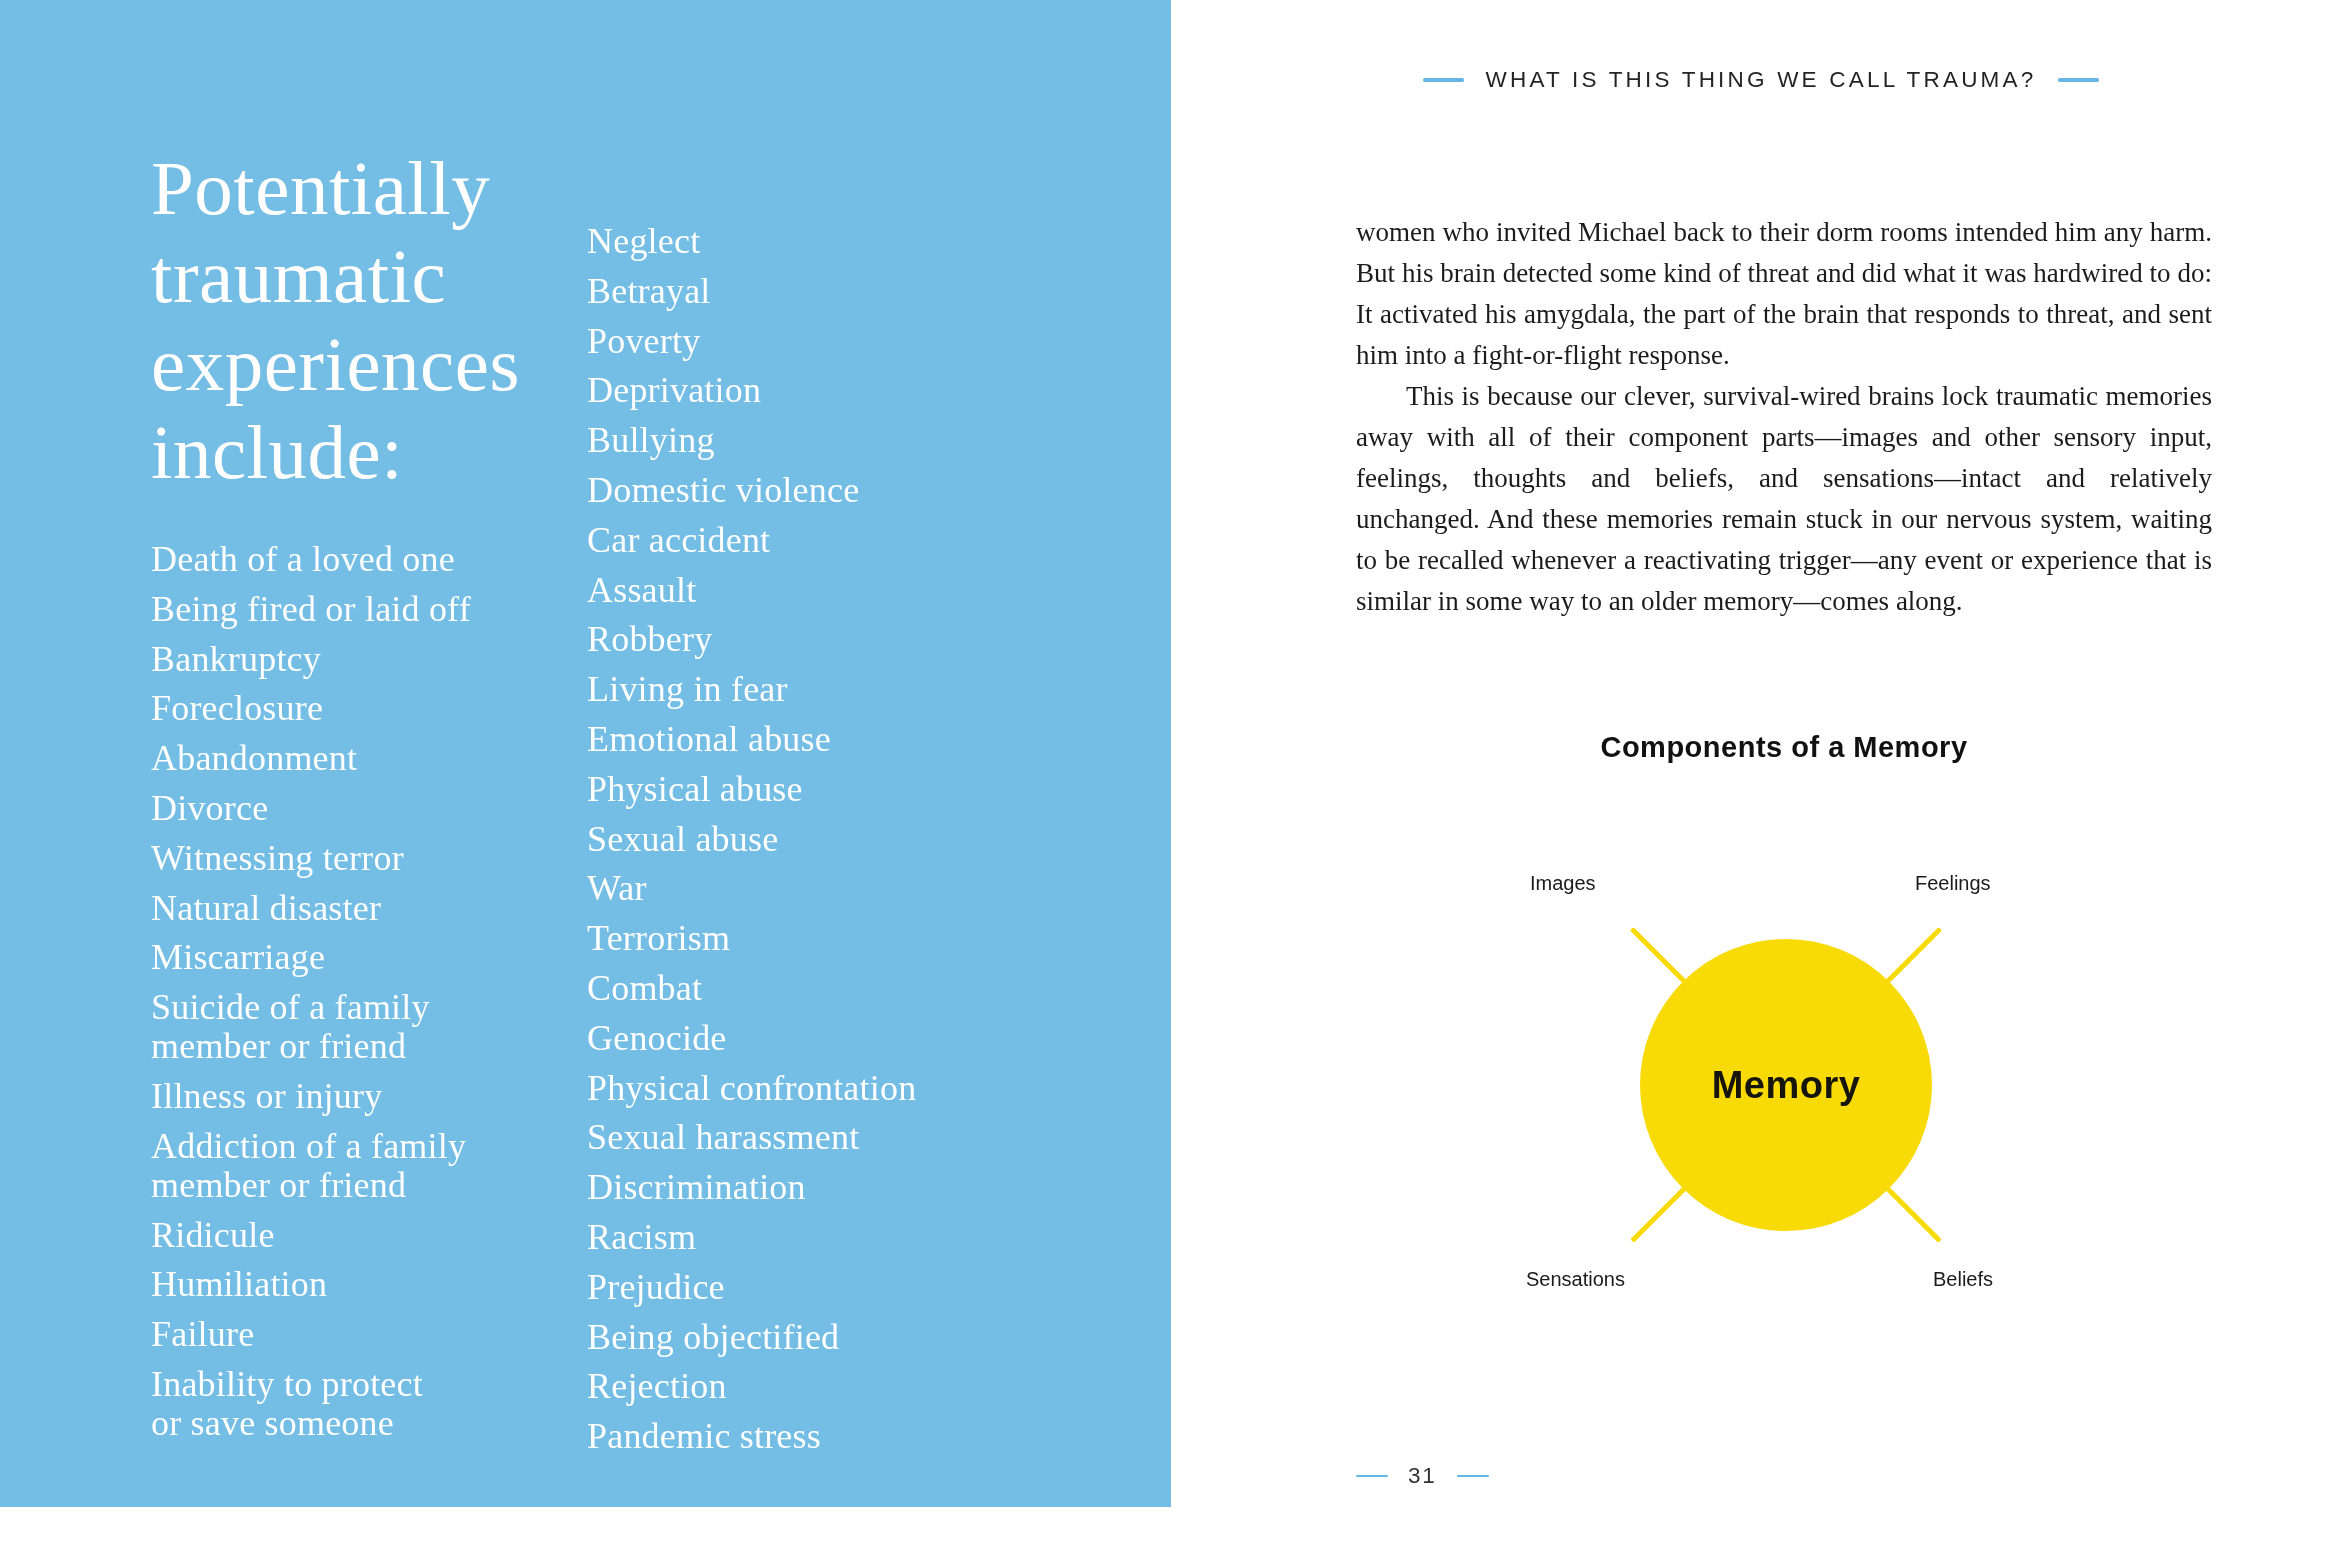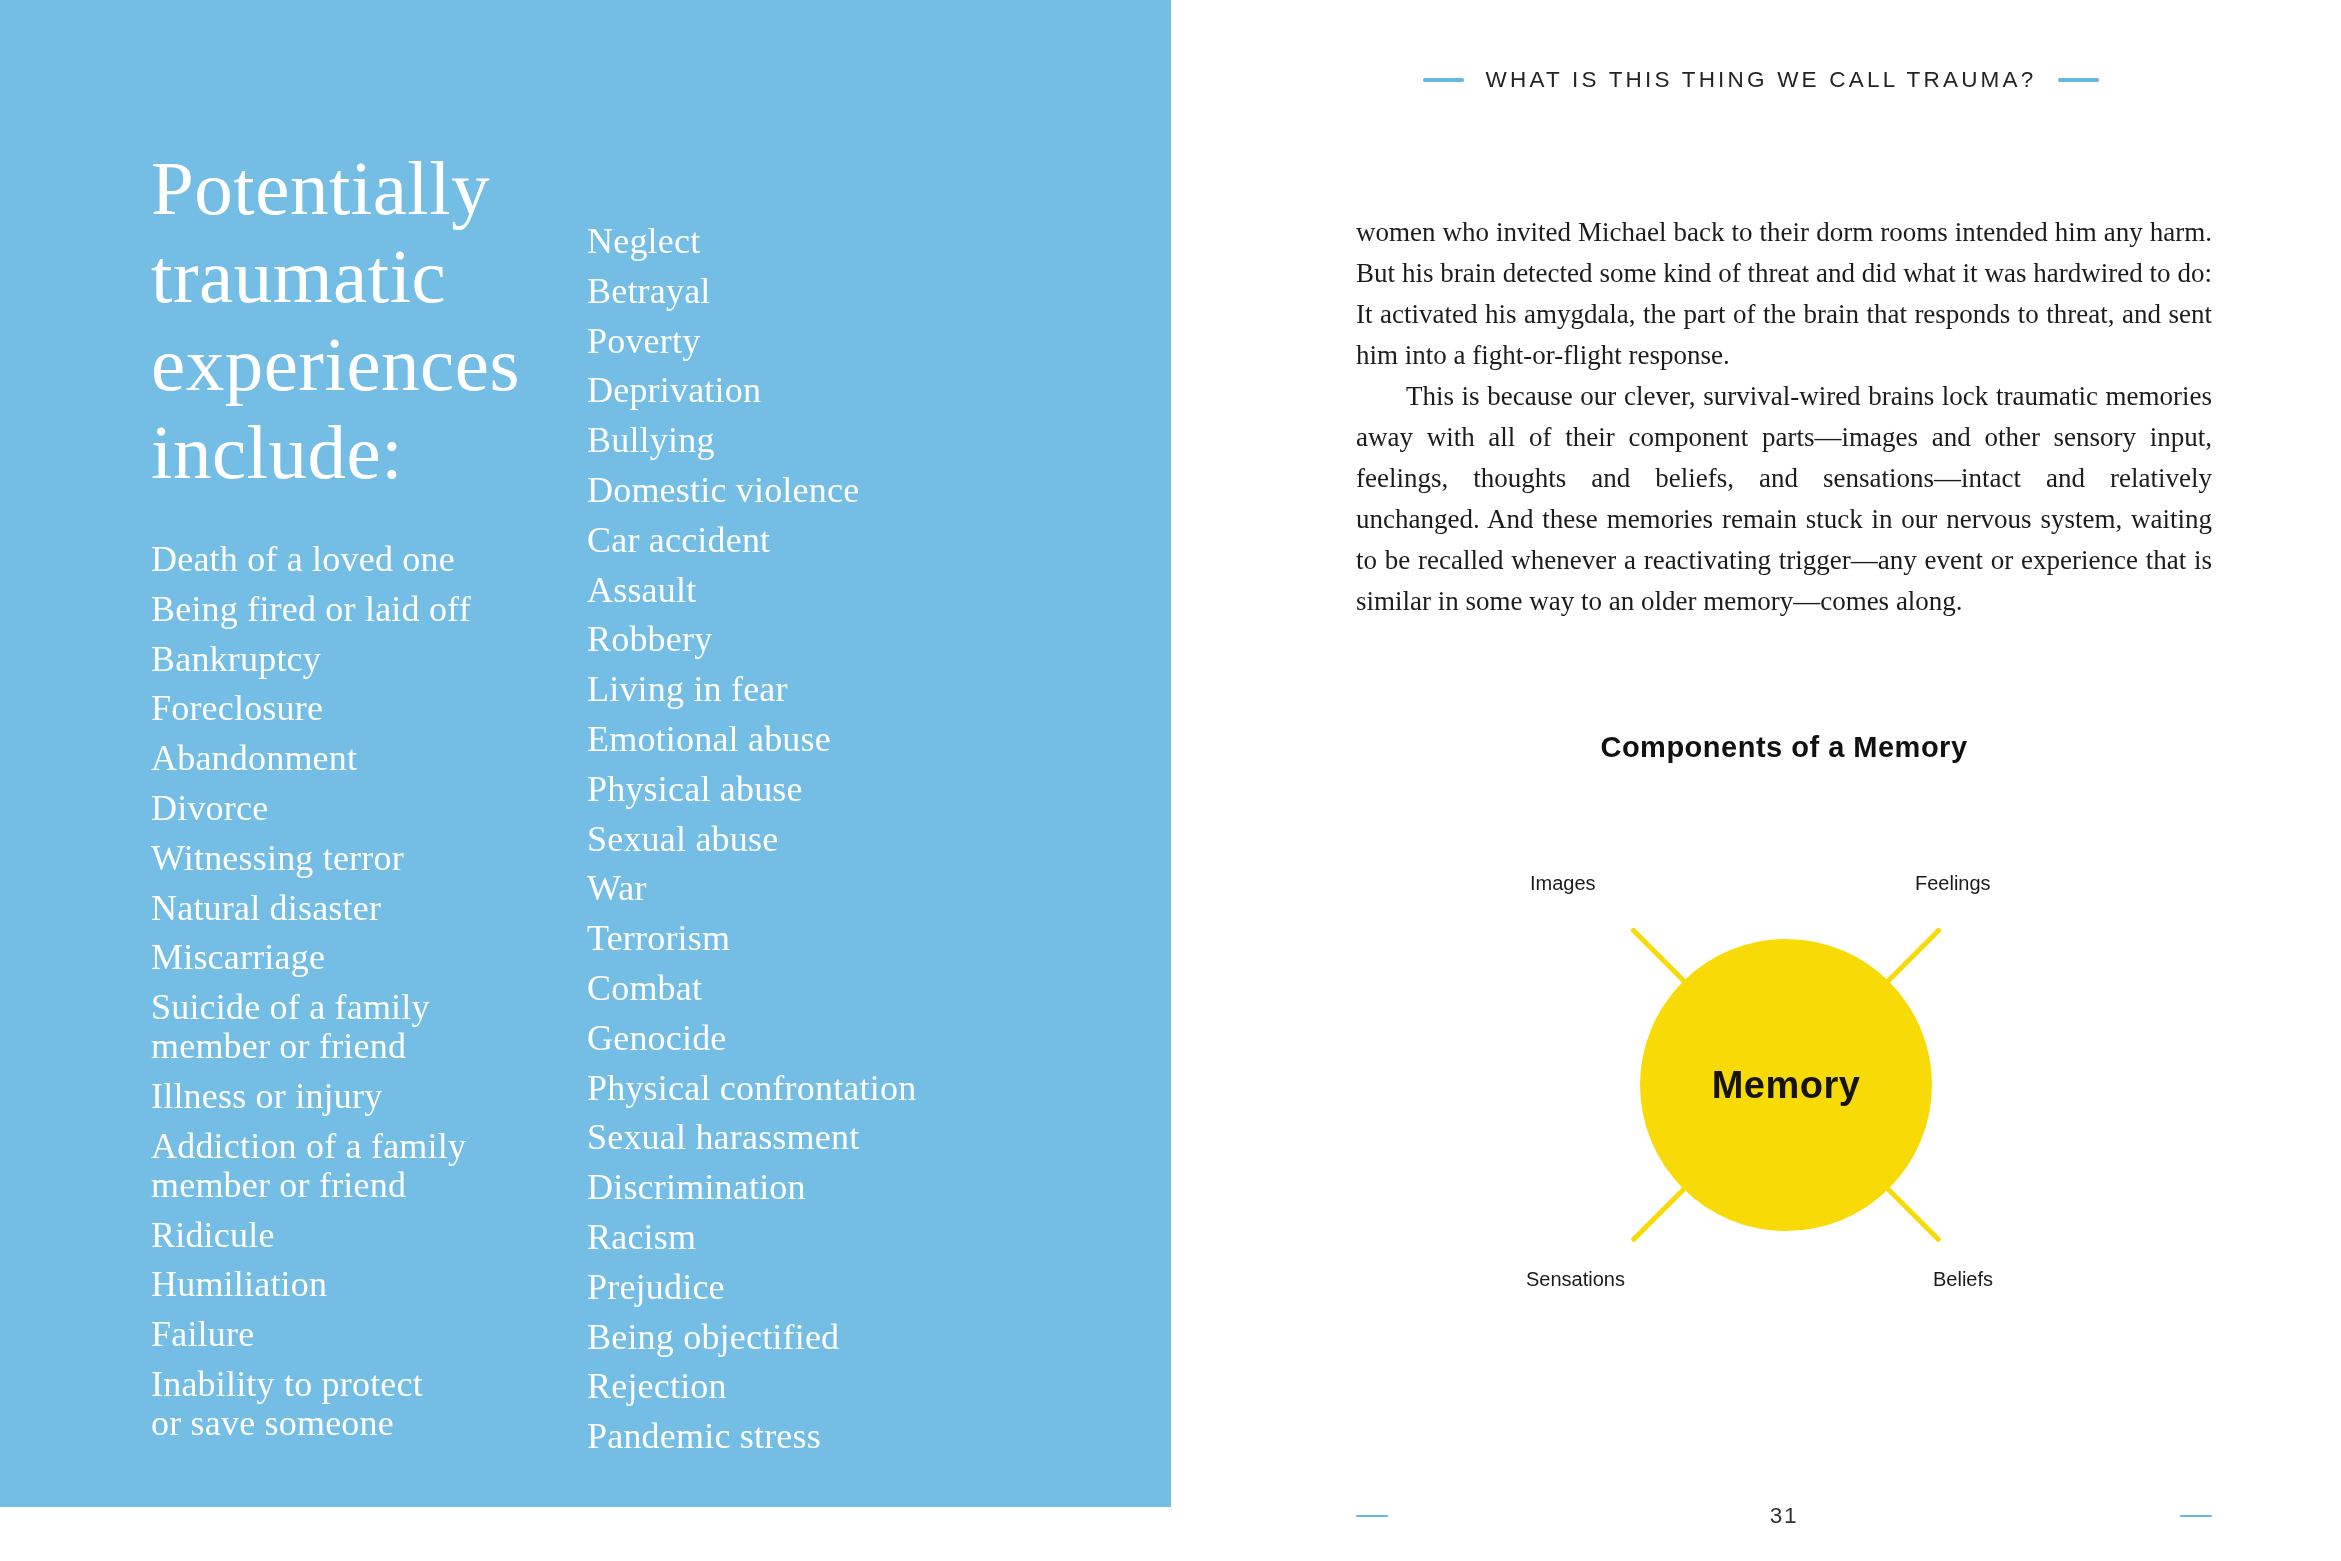--- a/index.html
+++ b/index.html
@@ -73,21 +73,21 @@
   .memory-circle{
     position:absolute;left:469px;top:939px;width:292px;height:292px;border-radius:50%;
     background:var(--yellow);display:flex;align-items:center;justify-content:center;z-index:2;
   }
   .memory-circle span{
     font-family:"Liberation Sans","DejaVu Sans",sans-serif;
     font-size:38px;font-weight:700;color:#15150e;letter-spacing:0.5px;
   }
   .footer{
     position:absolute;left:185px;top:1463px;width:856px;
-    display:flex;align-items:center;justify-content:space-between;gap:20px;margin-top:40px;
+    display:flex;align-items:center;justify-content:flex-start;gap:20px;
   }
   .footer .dash{width:32px;height:2.7px;}
   .page-num{
     font-family:"Liberation Sans","DejaVu Sans",sans-serif;
     font-size:22.5px;font-weight:400;color:#333;letter-spacing:1.8px;
   }
 </style>
 </head>
 <body>
 

